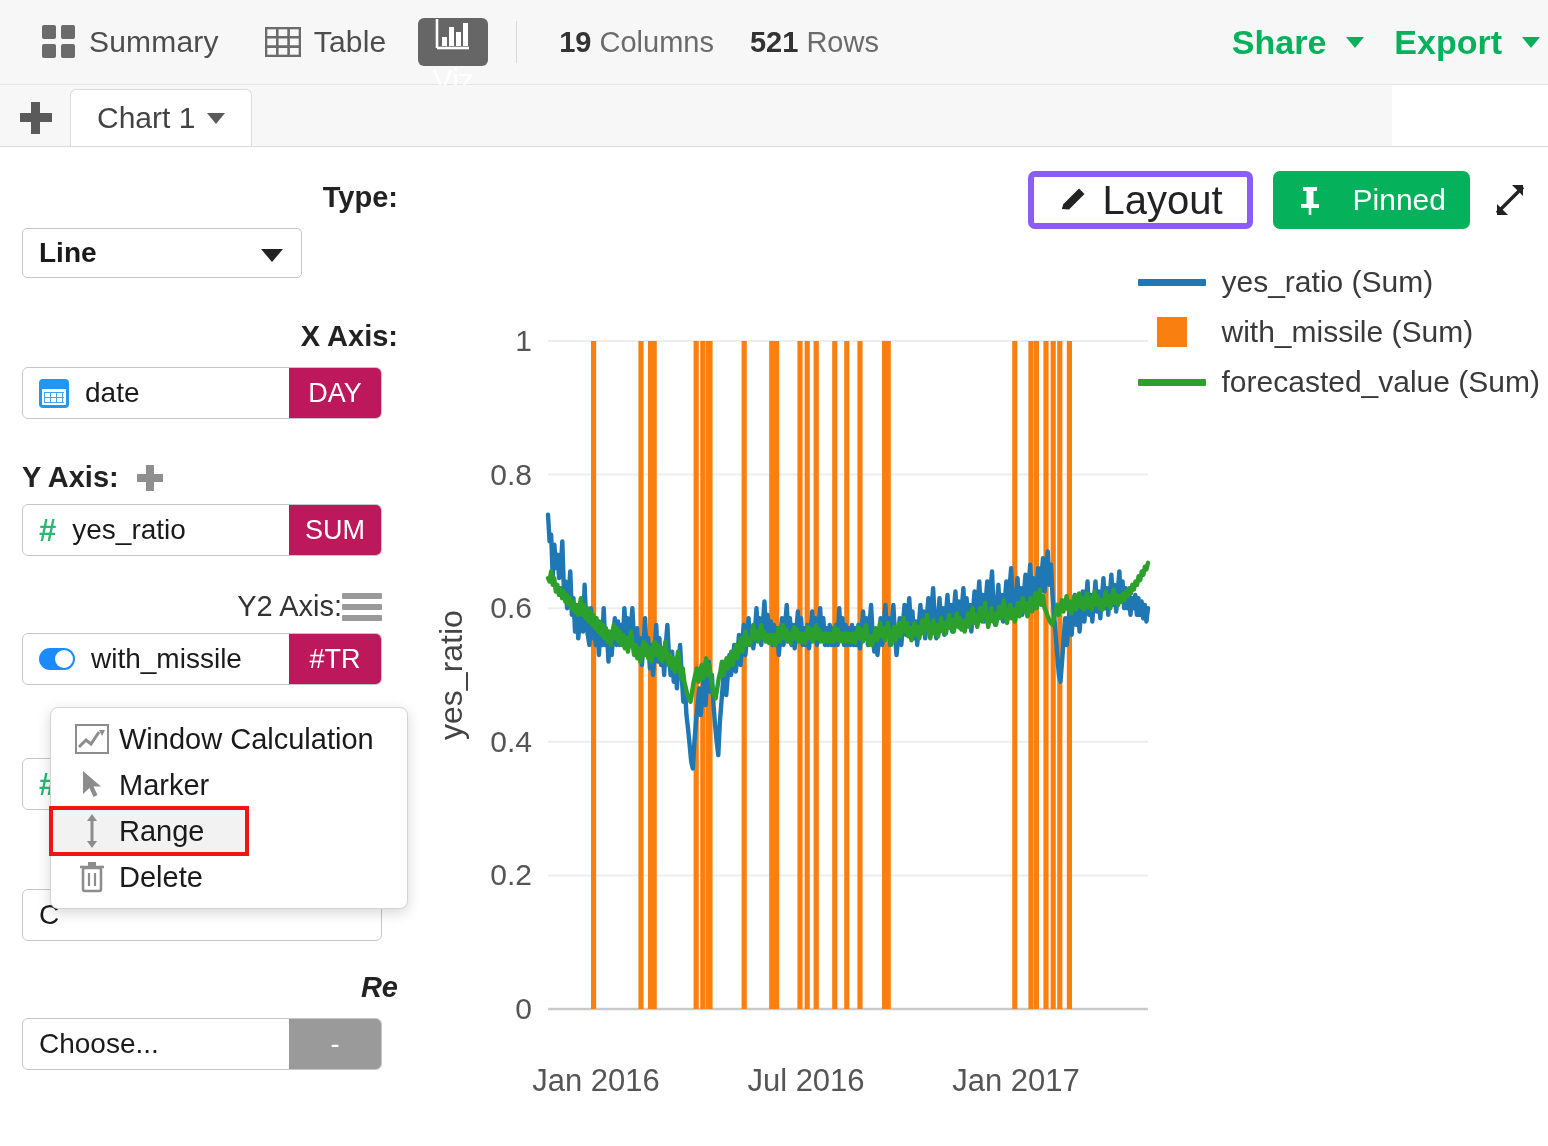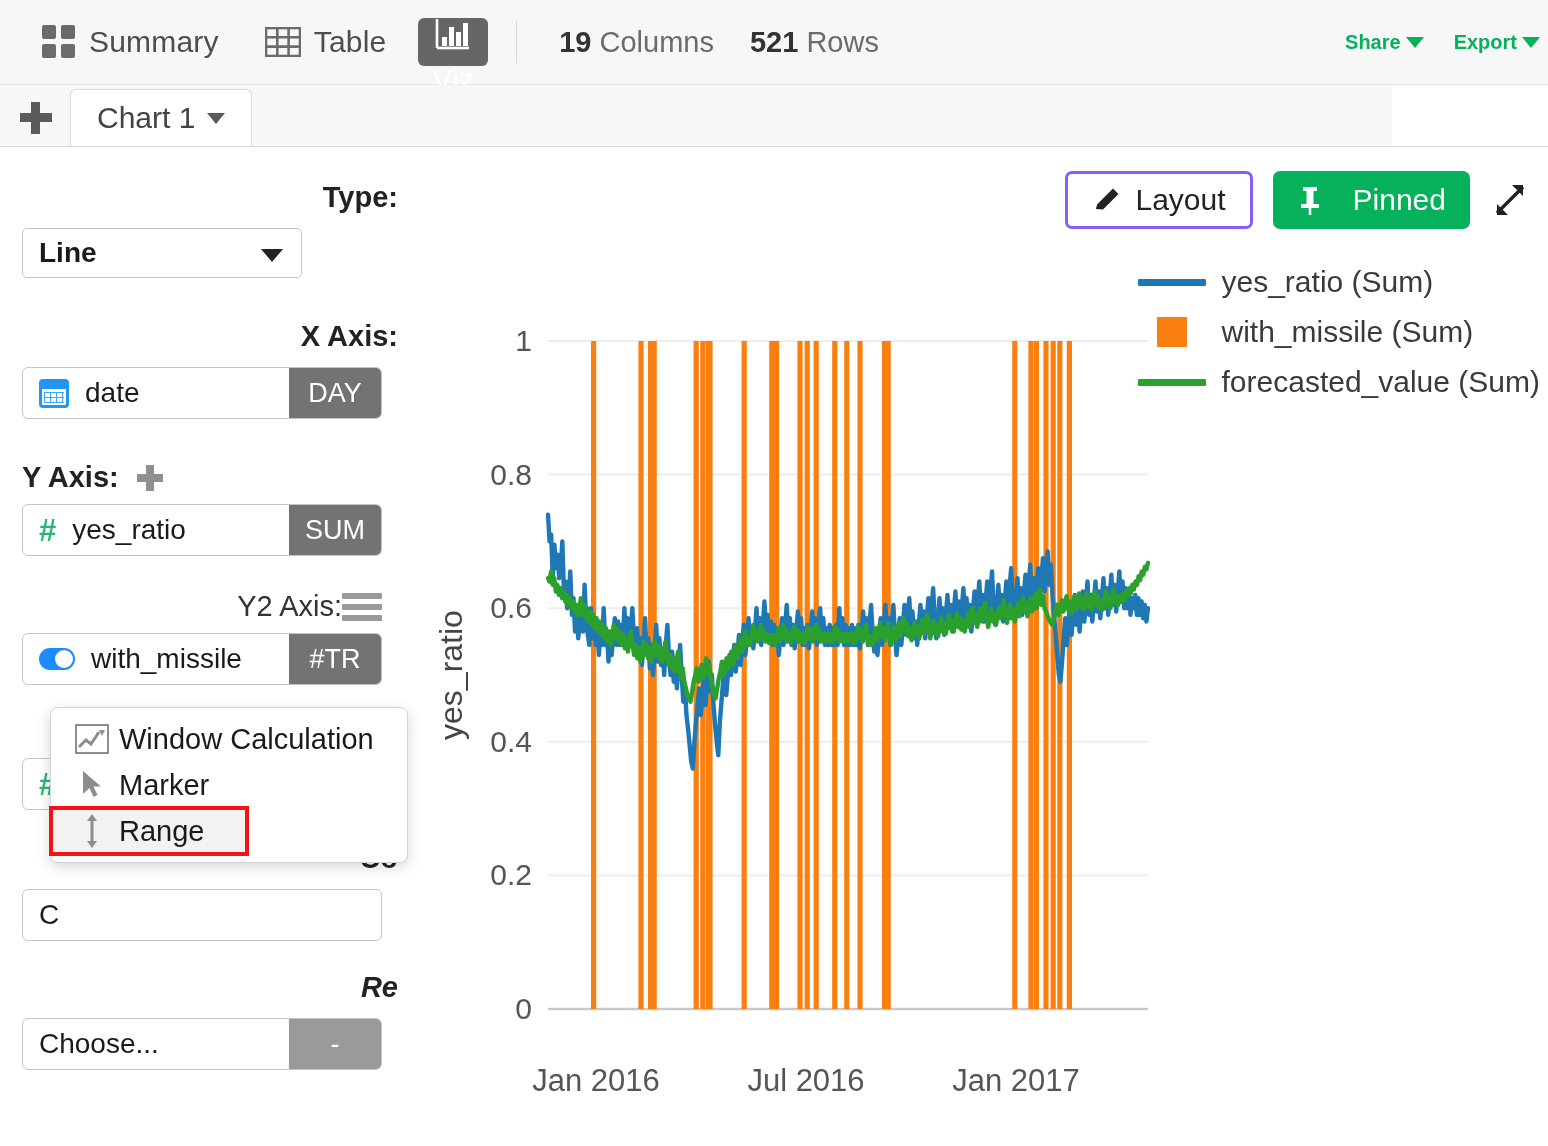--- a/index.html
+++ b/index.html
@@ -29,22 +29,22 @@
   .modebtn .lbl { white-space: nowrap; letter-spacing: .2px; }
 
   .vsep { width: 1px; height: 42px; background: #d8d8d8; margin-left: 28px; }
 
   .counts { display: flex; align-items: baseline; gap: 36px; margin-left: 42px;
             font-size: 29px; color: #6b6b6b; white-space: nowrap; }
   .counts b { color: #333; font-weight: bold; }
 
   .topright { margin-left: auto; display: flex; align-items: center; gap: 30px;
               padding-right: 8px; }
-  .greenlink { color: #06b15c; font-size: 20px; font-weight: bold; cursor: pointer;
-               display: flex; align-items: center; gap: 5px; white-space: nowrap; }
+  .greenlink { color: #06b15c; font-size: 34px; font-weight: bold; cursor: pointer;
+               display: flex; align-items: center; gap: 20px; white-space: nowrap; }
   .caret-down { width: 0; height: 0; border-left: 9px solid transparent;
                 border-right: 9px solid transparent; border-top: 11px solid #06b15c; }
 
   
   .tabstrip {
     position: absolute; left: 0; top: 85px; width: 1392px; height: 61px;
     background: #f7f7f7; display: flex; align-items: flex-end;
   }
   .plusbtn { width: 36px; height: 36px; margin: 0 14px 10px 18px; position: relative; cursor: pointer; }
   .plusbtn::before, .plusbtn::after { content:""; position:absolute; background:#5a5a5a; }
@@ -77,21 +77,21 @@
   .select .arrow { position: absolute; right: 18px; top: 20px;
     width: 0; height: 0; border-left: 11px solid transparent;
     border-right: 11px solid transparent; border-top: 13px solid #222; }
 
   .field {
     display: flex; width: 360px; height: 52px; border: 1px solid #c6c6c6;
     border-radius: 6px; overflow: hidden; background: #fff; cursor: pointer;
   }
   .field .fname { flex: 1; display: flex; align-items: center; gap: 16px;
                   padding-left: 16px; font-size: 28px; color: #1a1a1a; }
-  .field .agg { width: 92px; background: #737373; color: #fff; font-size: 27px;
+  .field .agg { width: 92px; background: #be185d; color: #fff; font-size: 27px;
                 display: flex; align-items: center; justify-content: center; }
   .field .agg.light { background: #9a9a9a; }
 
   .icon-cal { width: 30px; height: 29px; border: 3px solid #2196f3; border-radius: 4px;
               position: relative; background:
               linear-gradient(#2196f3,#2196f3) 0 0/100% 7px no-repeat; }
   .icon-cal::after { content:""; position:absolute; left:2px; top:10px; right:2px; bottom:2px;
      background-image: linear-gradient(to right,#2196f3 1px,transparent 1px),
                        linear-gradient(to bottom,#2196f3 1px,transparent 1px);
      background-size: 6px 5px; opacity:.85; }
@@ -124,21 +124,21 @@
                font-size: 29px; color: #1a1a1a; cursor: pointer; }
   .menu-item .mi-ico { width: 54px; display: flex; align-items: center; justify-content: center; }
   .menu-item.hl { background: #f2f2f2; }
   .menu-item.boxed { outline: 4px solid #f01414; outline-offset: -2px; width: 196px; }
 
   
   .chartpane { position: absolute; left: 420px; top: 0; right: 0; height: 1000px; }
   .chart-actions { position: absolute; right: 18px; top: 24px; display: flex;
                    align-items: center; gap: 20px; }
   .btn-outline { display:flex; align-items:center; gap:14px; height:58px; padding:0 24px;
-     border:3px solid #8b5cf6; border-radius:7px; background:#fff; font-size:30px; color:#222; cursor:pointer; }
+     border:6px solid #8b5cf6; border-radius:7px; background:#fff; font-size:40px; color:#222; cursor:pointer; }
   .btn-green { display:flex; align-items:center; gap:30px; height:58px; padding:0 24px;
      border-radius:7px; background:#06b15c; color:#fff; font-size:30px; cursor:pointer; }
   .expand-ico { width: 40px; height: 40px; cursor: pointer; }
 
   .legend { position: absolute; right: 8px; top: 118px; display:flex; flex-direction:column; gap: 16px; }
   .lg-row { display:flex; align-items:center; gap: 16px; font-size: 30px; color: #3a3a3a; white-space: nowrap; }
   .lg-line { width: 68px; height: 7px; border-radius: 1px; }
   .lg-sq   { width: 30px; height: 30px; margin-left: 19px; margin-right: 19px; }
 
   svg { display: block; }
@@ -322,20 +322,32 @@
         <span class="mi-ico">
           <svg width="22" height="34" viewBox="0 0 22 34">
             <line x1="11" y1="4" x2="11" y2="30" stroke="#8d8d8d" stroke-width="3"></line>
             <polygon points="11,0 6,7 16,7" fill="#8d8d8d"></polygon>
             <polygon points="11,34 6,27 16,27" fill="#8d8d8d"></polygon>
           </svg>
         </span>
         <span>Range</span>
       </div>
 
+      <div class="menu-item">
+        <span class="mi-ico">
+          <svg width="26" height="32" viewBox="0 0 26 32">
+            <rect x="4" y="7" width="18" height="23" rx="2" fill="none" stroke="#8d8d8d" stroke-width="2.6"></rect>
+            <line x1="1" y1="6" x2="25" y2="6" stroke="#8d8d8d" stroke-width="2.6"></line>
+            <rect x="9" y="1" width="8" height="4" fill="#8d8d8d"></rect>
+            <line x1="10" y1="12" x2="10" y2="25" stroke="#8d8d8d" stroke-width="2.2"></line>
+            <line x1="16" y1="12" x2="16" y2="25" stroke="#8d8d8d" stroke-width="2.2"></line>
+          </svg>
+        </span>
+        <span>Delete</span>
+      </div>
     </div>
 
     <div class="chartpane">
 
       <div class="chart-actions">
         <div class="btn-outline">
           <span>
             <svg width="30" height="30" viewBox="0 0 30 30">
               <path d="M4 24 L5.5 19 L21 3.5 L26.5 9 L11 24.5 Z" fill="#222"></path>
               <path d="M4 24 L5.5 19 L8.5 22 Z" fill="#222"></path>

